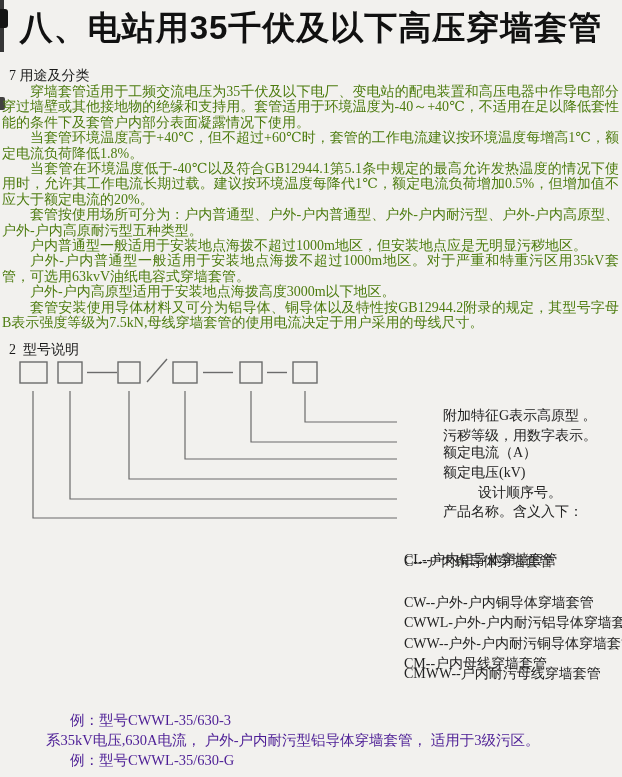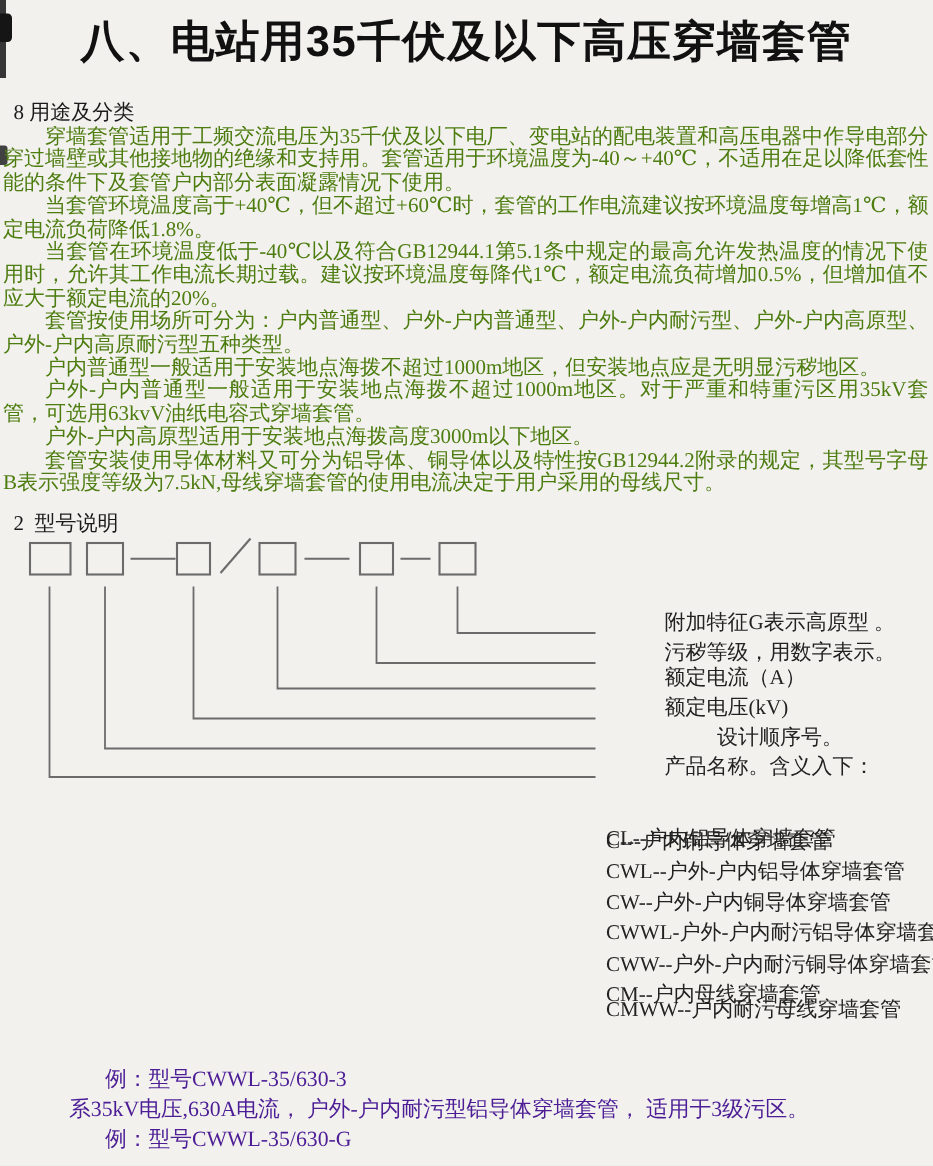--- a/index.html
+++ b/index.html
@@ -18,21 +18,21 @@
   
   .noise{position:absolute;background:#151515;}
   .noise.n1{left:0;top:0;width:4px;height:52px;opacity:.85;}
   .noise.n2{left:0;top:9px;width:8px;height:19px;border-radius:0 3px 3px 0;}
   .noise.n3{left:0;top:97px;width:5px;height:13px;opacity:.8;border-radius:0 2px 2px 0;}
 
   .title{
     position:absolute;left:0;top:11px;width:622px;
     text-align:center;
     font-family:"Liberation Sans","DejaVu Sans",sans-serif;
-    font-weight:bold;font-size:29px;line-height:34px;
+    font-weight:bold;font-size:33px;line-height:34px;
     letter-spacing:1px;color:#111;
     white-space:nowrap;
   }
   .sec-heading{
     position:absolute;left:9px;
     font-size:14px;line-height:15px;color:#1a1a1a;
     white-space:pre-wrap;
   }
   .sec1{top:68px;}
   .sec2{top:342px;}
@@ -77,21 +77,21 @@
 <body>
 
 <div class="page">
 
   <div class="noise n1"></div>
   <div class="noise n2"></div>
   <div class="noise n3"></div>
 
   <div class="title">八、电站用35千伏及以下高压穿墙套管</div>
 
-  <div class="sec-heading sec1">8 用途及分类</div>
+  <div class="sec-heading sec1">7 用途及分类</div>
 
   <div class="bodytext">
     <p>穿墙套管适用于工频交流电压为35千伏及以下电厂、变电站的配电装置和高压电器中作导电部分穿过墙壁或其他接地物的绝缘和支持用。套管适用于环境温度为-40～+40℃，不适用在足以降低套性能的条件下及套管户内部分表面凝露情况下使用。</p>
     <p>当套管环境温度高于+40℃，但不超过+60℃时，套管的工作电流建议按环境温度每增高1℃，额定电流负荷降低1.8%。</p>
     <p>当套管在环境温度低于-40℃以及符合GB12944.1第5.1条中规定的最高允许发热温度的情况下使用时，允许其工作电流长期过载。建议按环境温度每降代1℃，额定电流负荷增加0.5%，但增加值不应大于额定电流的20%。</p>
     <p>套管按使用场所可分为：户内普通型、户外-户内普通型、户外-户内耐污型、户外-户内高原型、户外-户内高原耐污型五种类型。</p>
     <p>户内普通型一般适用于安装地点海拨不超过1000m地区，但安装地点应是无明显污秽地区。</p>
     <p>户外-户内普通型一般适用于安装地点海拨不超过1000m地区。对于严重和特重污区用35kV套管，可选用63kvV油纸电容式穿墙套管。</p>
     <p>户外-户内高原型适用于安装地点海拨高度3000m以下地区。</p>
     <p>套管安装使用导体材料又可分为铝导体、铜导体以及特性按GB12944.2附录的规定，其型号字母B表示强度等级为7.5kN,母线穿墙套管的使用电流决定于用户采用的母线尺寸。</p>
@@ -124,21 +124,20 @@
 
   <div class="diag-label dl1">附加特征G表示高原型 。</div>
   <div class="diag-label dl2">污秽等级，用数字表示。</div>
   <div class="diag-label dl3">额定电流（A）</div>
   <div class="diag-label dl4">额定电压(kV)</div>
   <div class="diag-label dl5">设计顺序号。</div>
   <div class="diag-label dl6">产品名称。含义入下：</div>
 
   <div class="code-item ci1">CL--户内铝导体穿墙套管</div>
   <div class="code-item ci2">C---户内铜导体穿墙套管</div>
-  <div class="code-item ci3">CWL--户外-户内铝导体穿墙套管</div>
   <div class="code-item ci4">CW--户外-户内铜导体穿墙套管</div>
   <div class="code-item ci5">CWWL-户外-户内耐污铝导体穿墙套管</div>
   <div class="code-item ci6">CWW--户外-户内耐污铜导体穿墙套管</div>
   <div class="code-item ci7">CM--户内母线穿墙套管</div>
   <div class="code-item ci8">CMWW--户内耐污母线穿墙套管</div>
 
   <div class="example ex1">例：型号CWWL-35/630-3</div>
   <div class="example ex2">系35kV电压,630A电流， 户外-户内耐污型铝导体穿墙套管， 适用于3级污区。</div>
   <div class="example ex3">例：型号CWWL-35/630-G</div>
 

